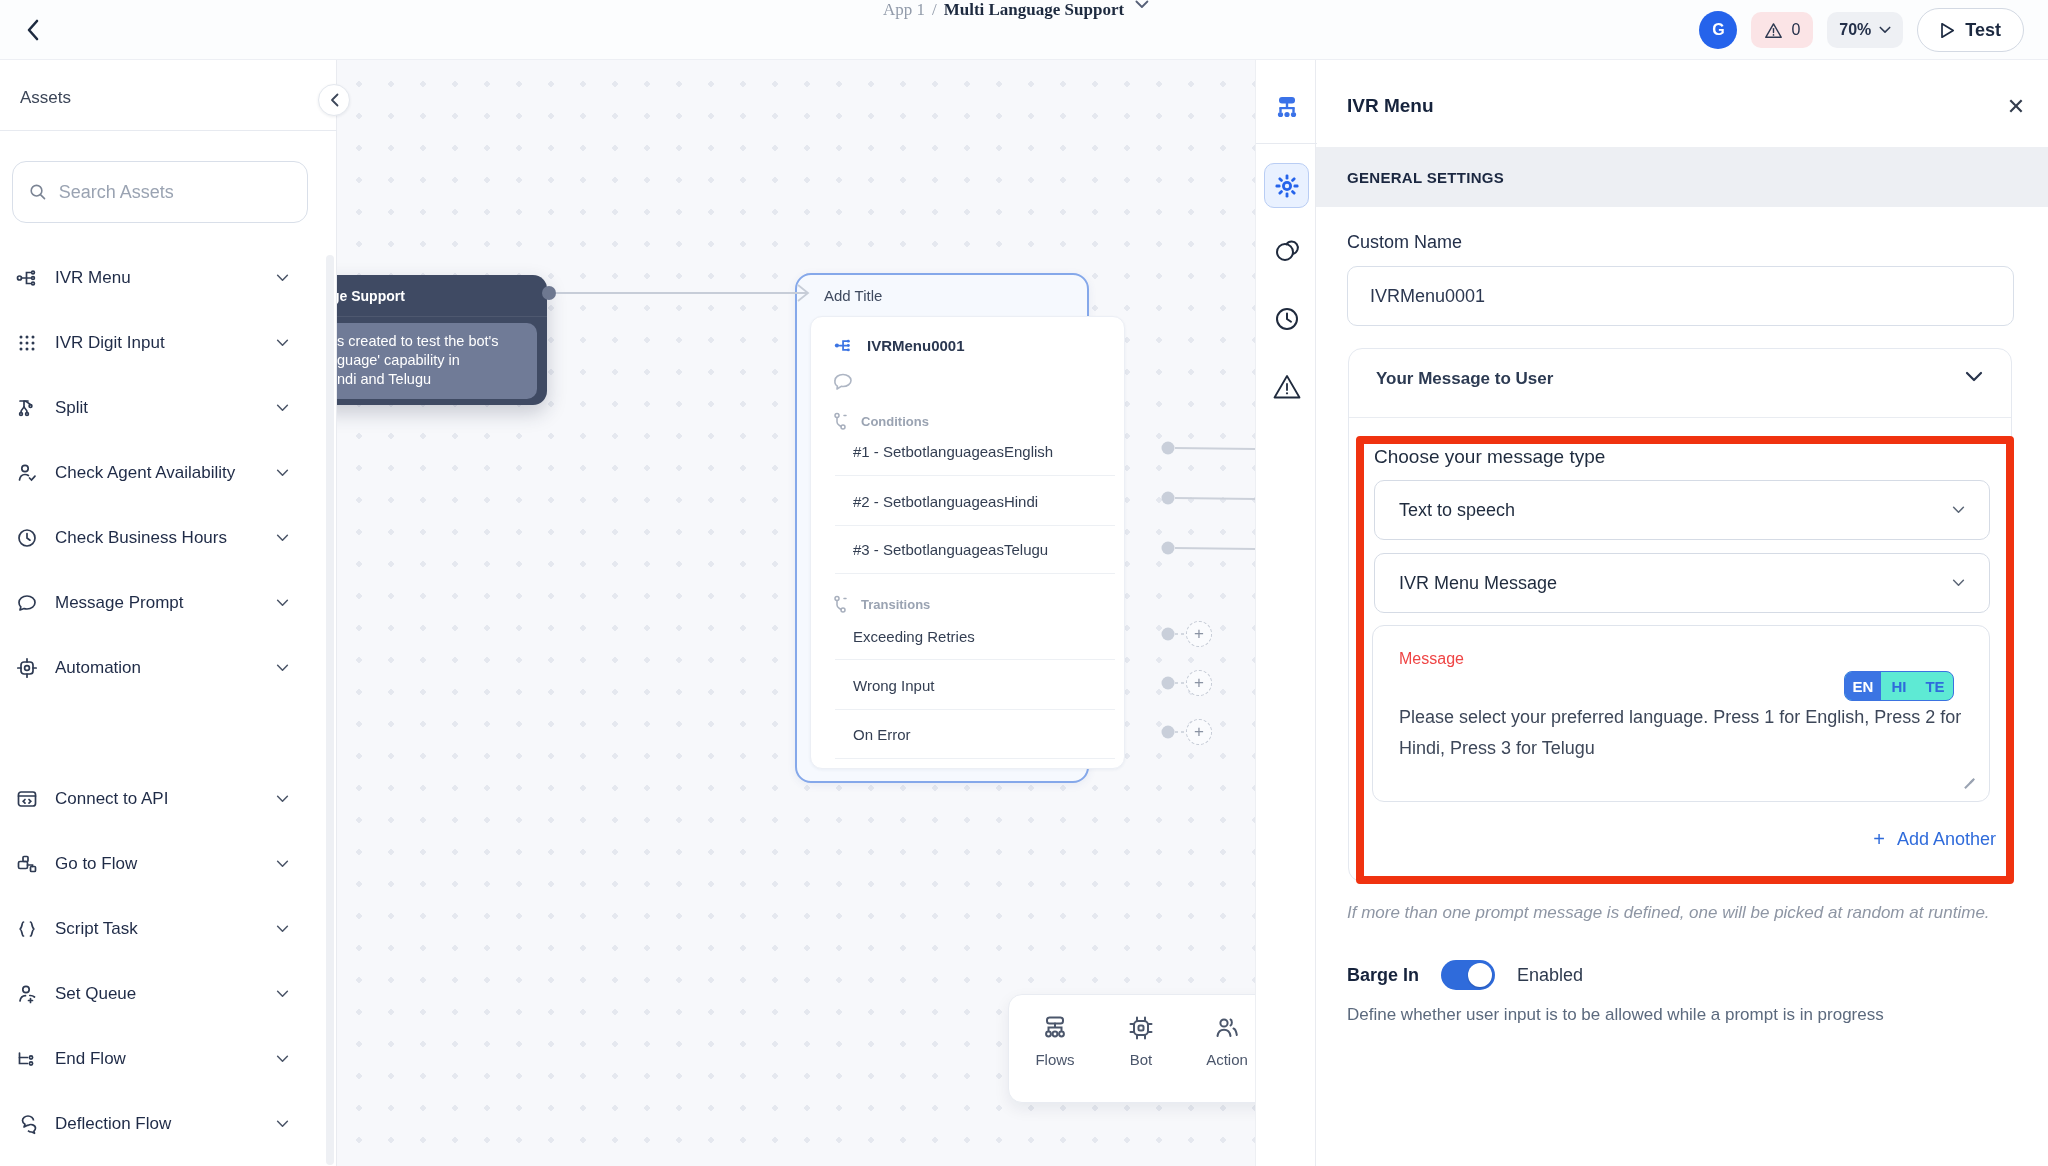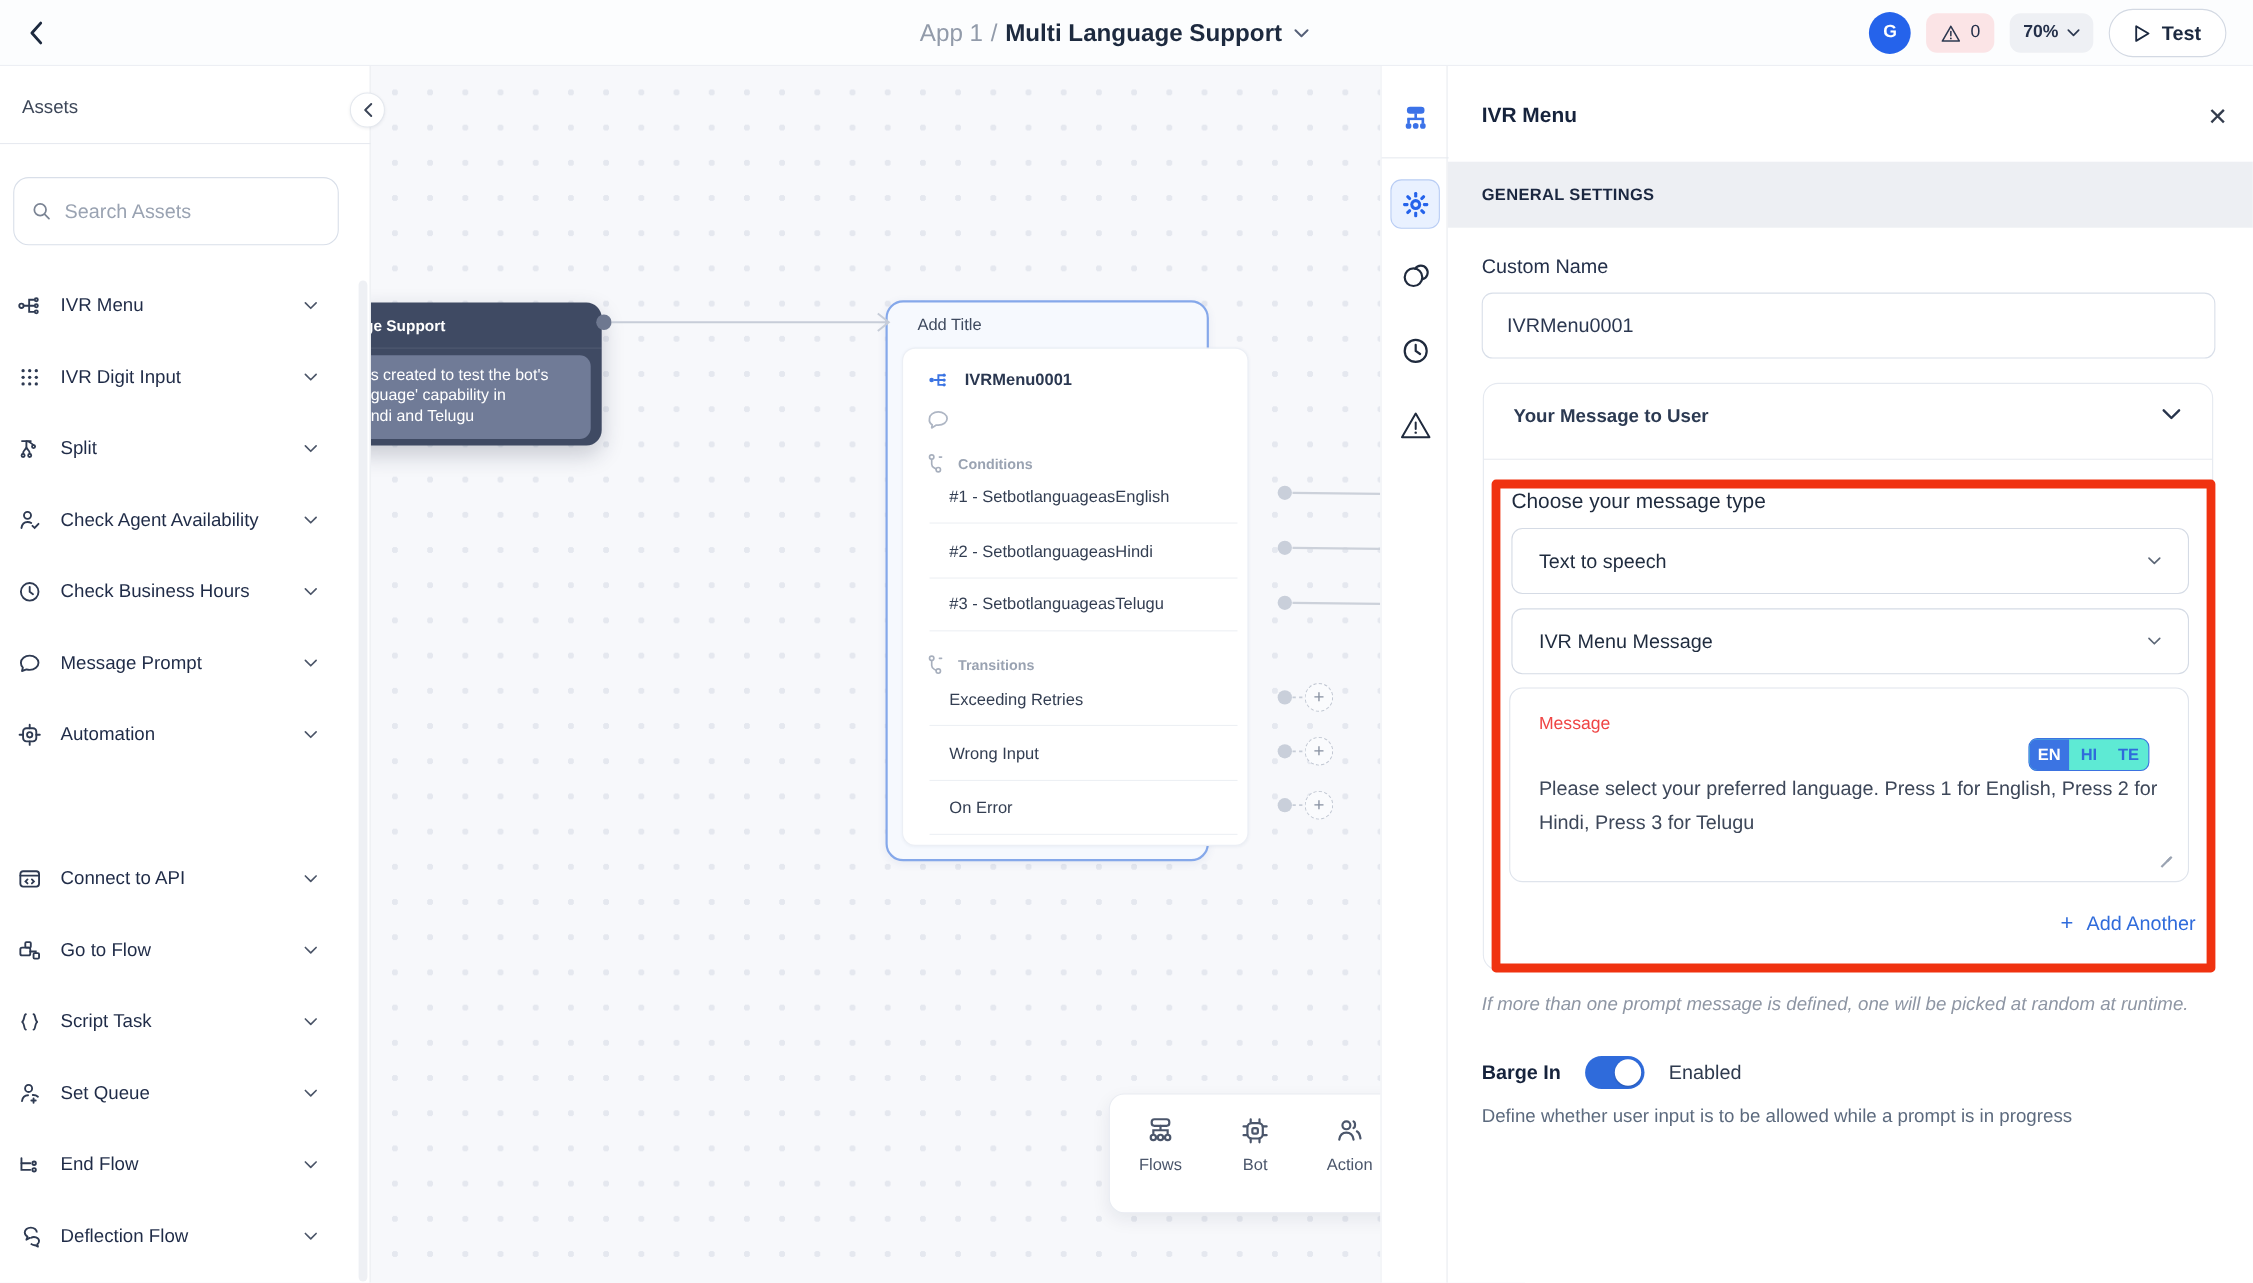--- a/index.html
+++ b/index.html
@@ -2,21 +2,21 @@
 <html><head>
 <meta charset="utf-8">
 <style>
   * { margin:0; padding:0; box-sizing:border-box; }
   html,body { width:2048px; height:1166px; overflow:hidden; }
   body { font-family:"Liberation Sans", sans-serif; background:#f7f8fb; color:#1f2b47; }
 
   
   .topbar { position:absolute; left:0; top:0; width:2048px; height:60px; background:#fcfdfe; border-bottom:1px solid #edeff4; z-index:40; }
   .back-btn { position:absolute; left:16px; top:14px; width:32px; height:32px; display:flex; align-items:center; justify-content:center; cursor:pointer; color:#1d2a3f; }
-  .crumb { position:absolute; left:50%; top:0; transform:translateX(-53%); height:60px; display:flex; align-items:center; gap:7px; font-size:22px; }
+  .crumb { position:absolute; left:50%; top:0; transform:translateX(-53%); height:60px; display:flex; align-items:flex-start; gap:7px; font-size:17px;font-family:Liberation Serif, serif; }
   .crumb .muted { color:#929baa; }
   .crumb .flow-name { color:#1d2a3f; font-weight:700; }
   .crumb svg { margin-left:4px; }
   .top-right { position:absolute; right:24px; top:0; height:60px; display:flex; align-items:center; gap:14px; }
   .avatar { width:38px; height:38px; border-radius:50%; background:#2563eb; color:#fff; font-size:16px; font-weight:700; display:flex; align-items:center; justify-content:center; cursor:pointer; }
   .warn-badge { height:36px; padding:0 13px; border-radius:10px; background:#fbe4e6; display:flex; align-items:center; gap:8px; color:#24304a; font-size:16px; cursor:pointer; }
   .zoom-chip { height:36px; padding:0 12px; border-radius:10px; background:#eef0f4; display:flex; align-items:center; gap:8px; color:#24304a; font-size:16px; font-weight:600; cursor:pointer; }
   .test-btn { height:44px; padding:0 22px; border-radius:22px; background:#fff; border:1px solid #d3d9e3; display:flex; align-items:center; gap:10px; font-size:18px; font-weight:600; color:#1c2940; cursor:pointer; }
 
   
@@ -37,21 +37,21 @@
   .canvas { position:absolute; left:337px; top:60px; width:918px; bottom:0; overflow:hidden;
     background:#f7f8fb;
     background-image:radial-gradient(#e5e8ef 2.6px, transparent 2.6px);
     background-size:32px 32px; background-position:6px 8px; }
   .connector-layer { position:absolute; left:0; top:0; width:918px; height:1106px; z-index:3; pointer-events:none; }
 
   .note-node { position:absolute; left:-20px; top:215px; width:230px; height:130px; background:#3f4a63; border-radius:14px; box-shadow:0 8px 20px rgba(30,40,70,.22); z-index:2; cursor:pointer; }
   .note-node .nn-head { height:42px; display:flex; align-items:center; padding:0 14px; color:#fff; font-size:14px; font-weight:700; border-bottom:1px solid rgba(255,255,255,.08); }
   .note-node .nn-body { position:absolute; left:8px; right:10px; top:48px; bottom:6px; background:#707b97; border-radius:10px; padding:9px 12px; color:#fff; font-size:14.5px; line-height:19px; }
 
-  .flow-node { position:absolute; left:468px; top:213px; width:294px; height:510px; border:2px solid #85a8ea; border-radius:16px; background:#f6f9fe; z-index:2; box-shadow:0 2px 8px rgba(50,80,150,.08); cursor:pointer; }
+  .flow-node { position:absolute; left:458px; top:213px; width:294px; height:510px; border:2px solid #85a8ea; border-radius:16px; background:#f6f9fe; z-index:2; box-shadow:0 2px 8px rgba(50,80,150,.08); cursor:pointer; }
   .flow-node .fn-title { position:absolute; left:27px; top:12px; font-size:15px; color:#3f4a5f; }
   .fn-card { position:absolute; left:13px; top:41px; width:315px; height:453px; background:#fff; border:1px solid #eceff5; border-radius:12px; box-shadow:0 1px 3px rgba(40,60,120,.06); }
   .fn-row-name { position:absolute; left:22px; top:18px; display:flex; align-items:center; gap:13px; font-size:15px; font-weight:600; color:#2a3750; }
   .fn-bubble { position:absolute; left:22px; top:56px; color:#aeb6c4; }
   .fn-sec { position:absolute; left:22px; display:flex; align-items:center; gap:12px; font-size:13px; font-weight:700; color:#9aa3b2; }
   .fn-item { position:absolute; left:42px; font-size:15px; color:#333e52; white-space:nowrap; }
   .fn-div { position:absolute; left:24px; width:280px; height:1px; background:#edf0f4; }
   .plus-btn { position:absolute; width:26px; height:26px; border:1.6px dashed #c3c9d4; border-radius:50%; background:#fafbfd; color:#8a93a3; font-size:17px; line-height:23px; text-align:center; z-index:4; cursor:pointer; }
 
   .canvas-toolbar { position:absolute; left:671px; top:934px; width:300px; height:109px; background:#fff; border:1px solid #e9ecf2; border-radius:14px; box-shadow:0 6px 16px rgba(20,30,60,.07); z-index:5; display:flex; padding:18px 0 0 14px; gap:22px; }

